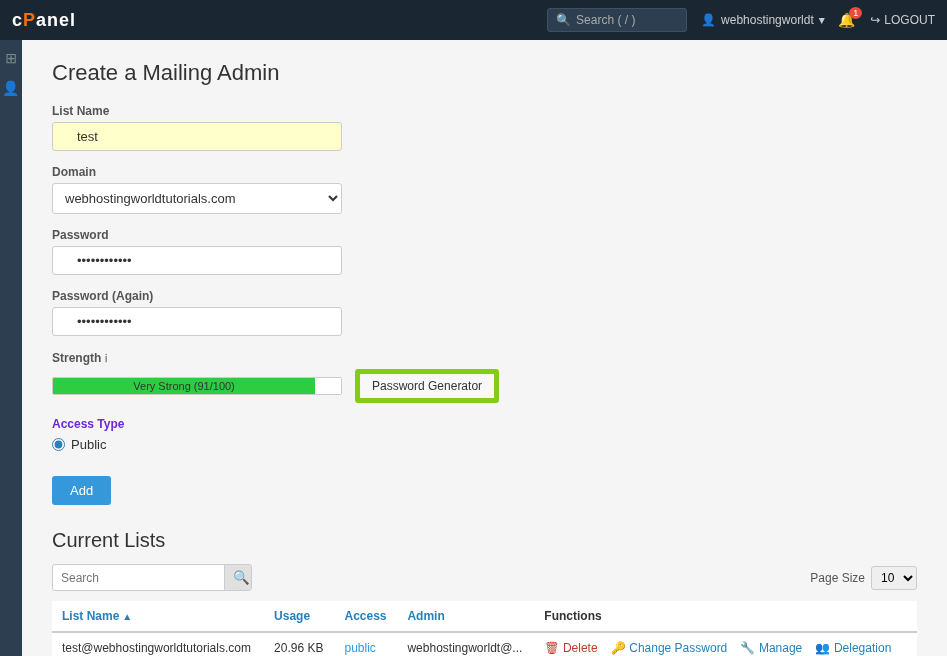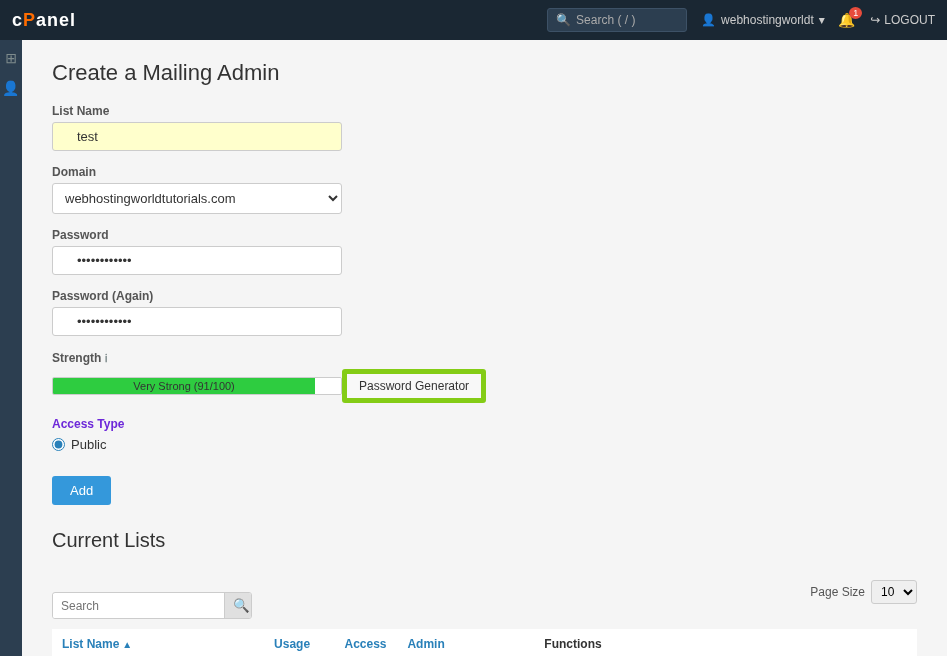--- a/index.html
+++ b/index.html
@@ -84,21 +84,21 @@
       padding: 6px 8px;
       border: 1px solid #ccc;
       border-radius: 3px;
       font-size: 13px;
       color: #333;
       background: #fff;
       appearance: auto;
     }
 
     
-    .strength-bar-container { display: flex; align-items: center; gap: 0; margin-top: 4px; }
+    .strength-bar-container { display: flex; align-items: center; gap: 13px; margin-top: 4px; }
     .strength-bar-wrapper {
       width: 290px;
       height: 18px;
       border: 1px solid #ccc;
       border-radius: 2px;
       overflow: hidden;
       display: flex;
     }
     .strength-bar-fill {
       background: #2ecc40;
@@ -143,21 +143,20 @@
     .section-title { font-size: 20px; font-weight: normal; color: #333; margin: 24px 0 12px; }
     .table-controls { display: flex; align-items: center; justify-content: space-between; margin-bottom: 10px; }
     .search-box {
       display: flex;
       align-items: center;
       border: 1px solid #ccc;
       border-radius: 3px;
       background: #fff;
       width: 200px;
       overflow: hidden;
-      margin-top: 28px;
     }
     .search-input {
       border: none;
       outline: none;
       padding: 5px 8px;
       font-size: 12px;
       flex: 1;
     }
     .search-btn {
       background: #e0e0e0;

